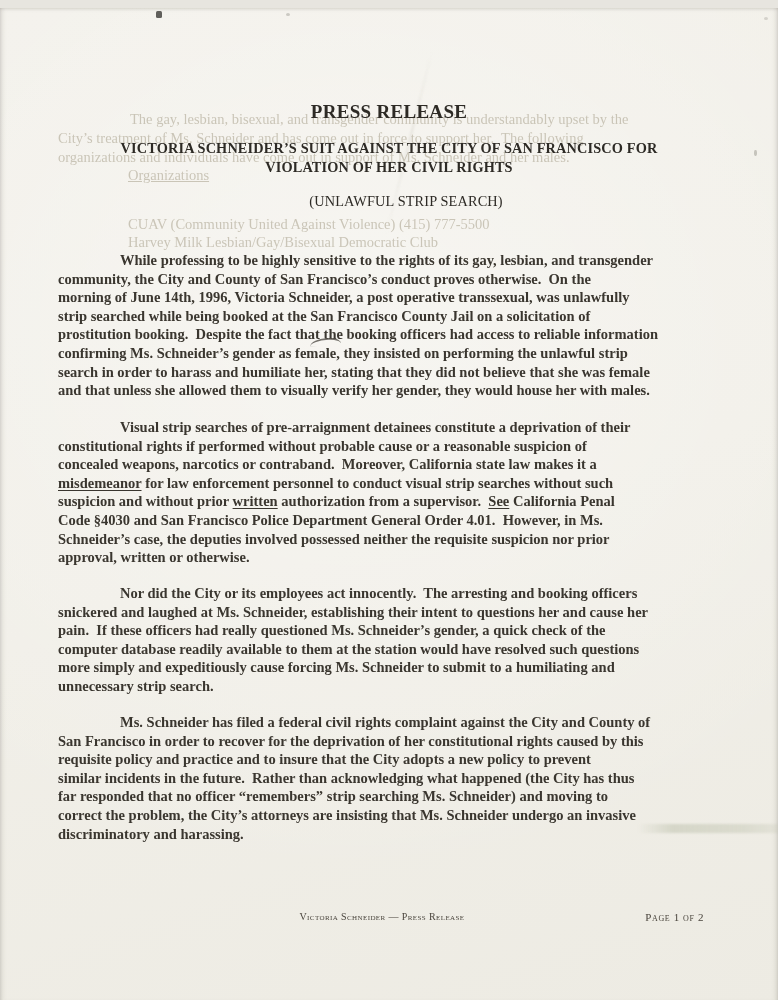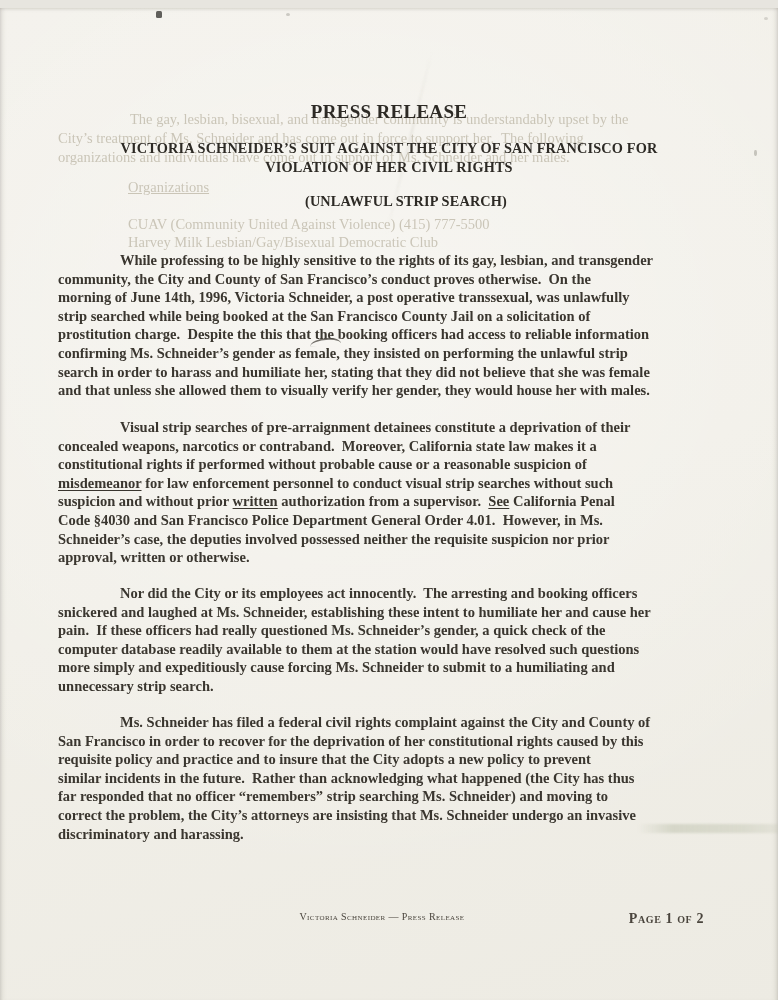--- a/index.html
+++ b/index.html
@@ -32,21 +32,21 @@
     text-align:center;font-weight:bold;font-size:19px;
     letter-spacing:.3px;color:var(--ink-head);
   }
   .headline{
     position:absolute;top:131px;left:40px;right:40px;margin:0;
     text-align:center;font-weight:bold;font-size:14.3px;line-height:19px;
     letter-spacing:.15px;color:var(--ink-head);
   }
   .subhead{
     position:absolute;top:185px;left:0;right:0;
-    text-align:center;font-weight:bold;font-size:14.3px;
+    text-align:center;font-weight:normal;font-size:14.3px;
     letter-spacing:.15px;color:var(--ink-head);padding-left:34px;
   }
   
   .ghost{
     position:absolute;white-space:pre;
     font-size:14.5px;color:var(--ink-ghost);
     opacity:.62;filter:blur(.35px);
     z-index:0;
   }
   .ghost.u{text-decoration:underline;}
@@ -60,22 +60,22 @@
   .para .line.indent{padding-left:62px;}
   .para u{text-underline-offset:2px;}
   
   .footer-center{
     position:absolute;top:903px;left:0;right:14px;
     text-align:center;font-variant:small-caps;font-size:10px;
     letter-spacing:.4px;color:var(--ink-footer);
   }
   .footer-page{
     position:absolute;top:903px;right:74px;
-    font-variant:small-caps;font-size:14px;
-    letter-spacing:.6px;color:var(--ink-footer);font-weight:bold;
+    font-variant:small-caps;font-size:11px;
+    letter-spacing:.6px;color:var(--ink-footer);
   }
   
   .pen-mark{
     position:absolute;left:310px;top:330px;width:31px;height:6px;
     border-top:2px solid #54504a;border-radius:60% 40% 0 0/100% 80% 0 0;
     transform:rotate(-3deg);opacity:.8;z-index:2;
   }
   .staple-dot{
     position:absolute;left:156px;top:3px;width:6px;height:7px;
     background:#4b4a47;border-radius:1.5px;opacity:.88;
@@ -109,53 +109,53 @@
   <div class="speck s2"></div>
   <div class="speck s3"></div>
   <div class="crease"></div>
   <div class="smudge"></div>
   <div class="bottom-edge"></div>
 
   <div>
     <div class="ghost" style="left:130px;top:103px">The gay, lesbian, bisexual, and transgender community is understandably upset by the</div>
     <div class="ghost" style="left:58px;top:122px">City’s treatment of Ms. Schneider and has come out in force to support her.  The following</div>
     <div class="ghost" style="left:58px;top:141px">organizations and individuals have come out in support of Ms. Schneider and her males.</div>
-    <div class="ghost u" style="left:128px;top:171px">Organizations</div>
+    <div class="ghost u" style="left:128px;top:159px">Organizations</div>
     <div class="ghost" style="left:128px;top:208px">CUAV (Community United Against Violence) (415) 777-5500</div>
     <div class="ghost" style="left:128px;top:226px">Harvey Milk Lesbian/Gay/Bisexual Democratic Club</div>
   </div>
 
   <div class="kicker">PRESS RELEASE</div>
   <h1 class="headline"><span>VICTORIA SCHNEIDER’S SUIT AGAINST THE CITY OF SAN FRANCISCO FOR</span><br>
       <span>VIOLATION OF HER CIVIL RIGHTS</span></h1>
   <div class="subhead">(UNLAWFUL STRIP SEARCH)</div>
 
   <div class="para" style="top:243px">
       <div class="line indent">While professing to be highly sensitive to the rights of its gay, lesbian, and transgender</div>
       <div class="line">community, the City and County of San Francisco’s conduct proves otherwise.  On the</div>
       <div class="line">morning of June 14th, 1996, Victoria Schneider, a post operative transsexual, was unlawfully</div>
       <div class="line">strip searched while being booked at the San Francisco County Jail on a solicitation of</div>
-      <div class="line">prostitution charge.  Despite the this that the booking officers had access to reliable information</div>
+      <div class="line">prostitution booking.  Despite the fact that the booking officers had access to reliable information</div>
       <div class="line">confirming Ms. Schneider’s gender as female, they insisted on performing the unlawful strip</div>
       <div class="line">search in order to harass and humiliate her, stating that they did not believe that she was female</div>
       <div class="line">and that unless she allowed them to visually verify her gender, they would house her with males.</div>
     </div>
   <div class="para" style="top:410px">
       <div class="line indent">Visual strip searches of pre-arraignment detainees constitute a deprivation of their</div>
+      <div class="line">constitutional rights if performed without probable cause or a reasonable suspicion of</div>
       <div class="line">concealed weapons, narcotics or contraband.  Moreover, California state law makes it a</div>
-      <div class="line">constitutional rights if performed without probable cause or a reasonable suspicion of</div>
       <div class="line"><u>misdemeanor</u> for law enforcement personnel to conduct visual strip searches without such</div>
       <div class="line">suspicion and without prior <u>written</u> authorization from a supervisor.  <u>See</u> California Penal</div>
       <div class="line">Code §4030 and San Francisco Police Department General Order 4.01.  However, in Ms.</div>
       <div class="line">Schneider’s case, the deputies involved possessed neither the requisite suspicion nor prior</div>
       <div class="line">approval, written or otherwise.</div>
     </div>
   <div class="para" style="top:576px">
       <div class="line indent">Nor did the City or its employees act innocently.  The arresting and booking officers</div>
-      <div class="line">snickered and laughed at Ms. Schneider, establishing these intent to humiliate her and cause her</div>
+      <div class="line">snickered and laughed at Ms. Schneider, establishing their intent to questions her and cause her</div>
       <div class="line">pain.  If these officers had really questioned Ms. Schneider’s gender, a quick check of the</div>
       <div class="line">computer database readily available to them at the station would have resolved such questions</div>
       <div class="line">more simply and expeditiously cause forcing Ms. Schneider to submit to a humiliating and</div>
       <div class="line">unnecessary strip search.</div>
     </div>
   <div class="para" style="top:705px">
       <div class="line indent">Ms. Schneider has filed a federal civil rights complaint against the City and County of</div>
       <div class="line">San Francisco in order to recover for the deprivation of her constitutional rights caused by this</div>
       <div class="line">requisite policy and practice and to insure that the City adopts a new policy to prevent</div>
       <div class="line">similar incidents in the future.  Rather than acknowledging what happened (the City has thus</div>

